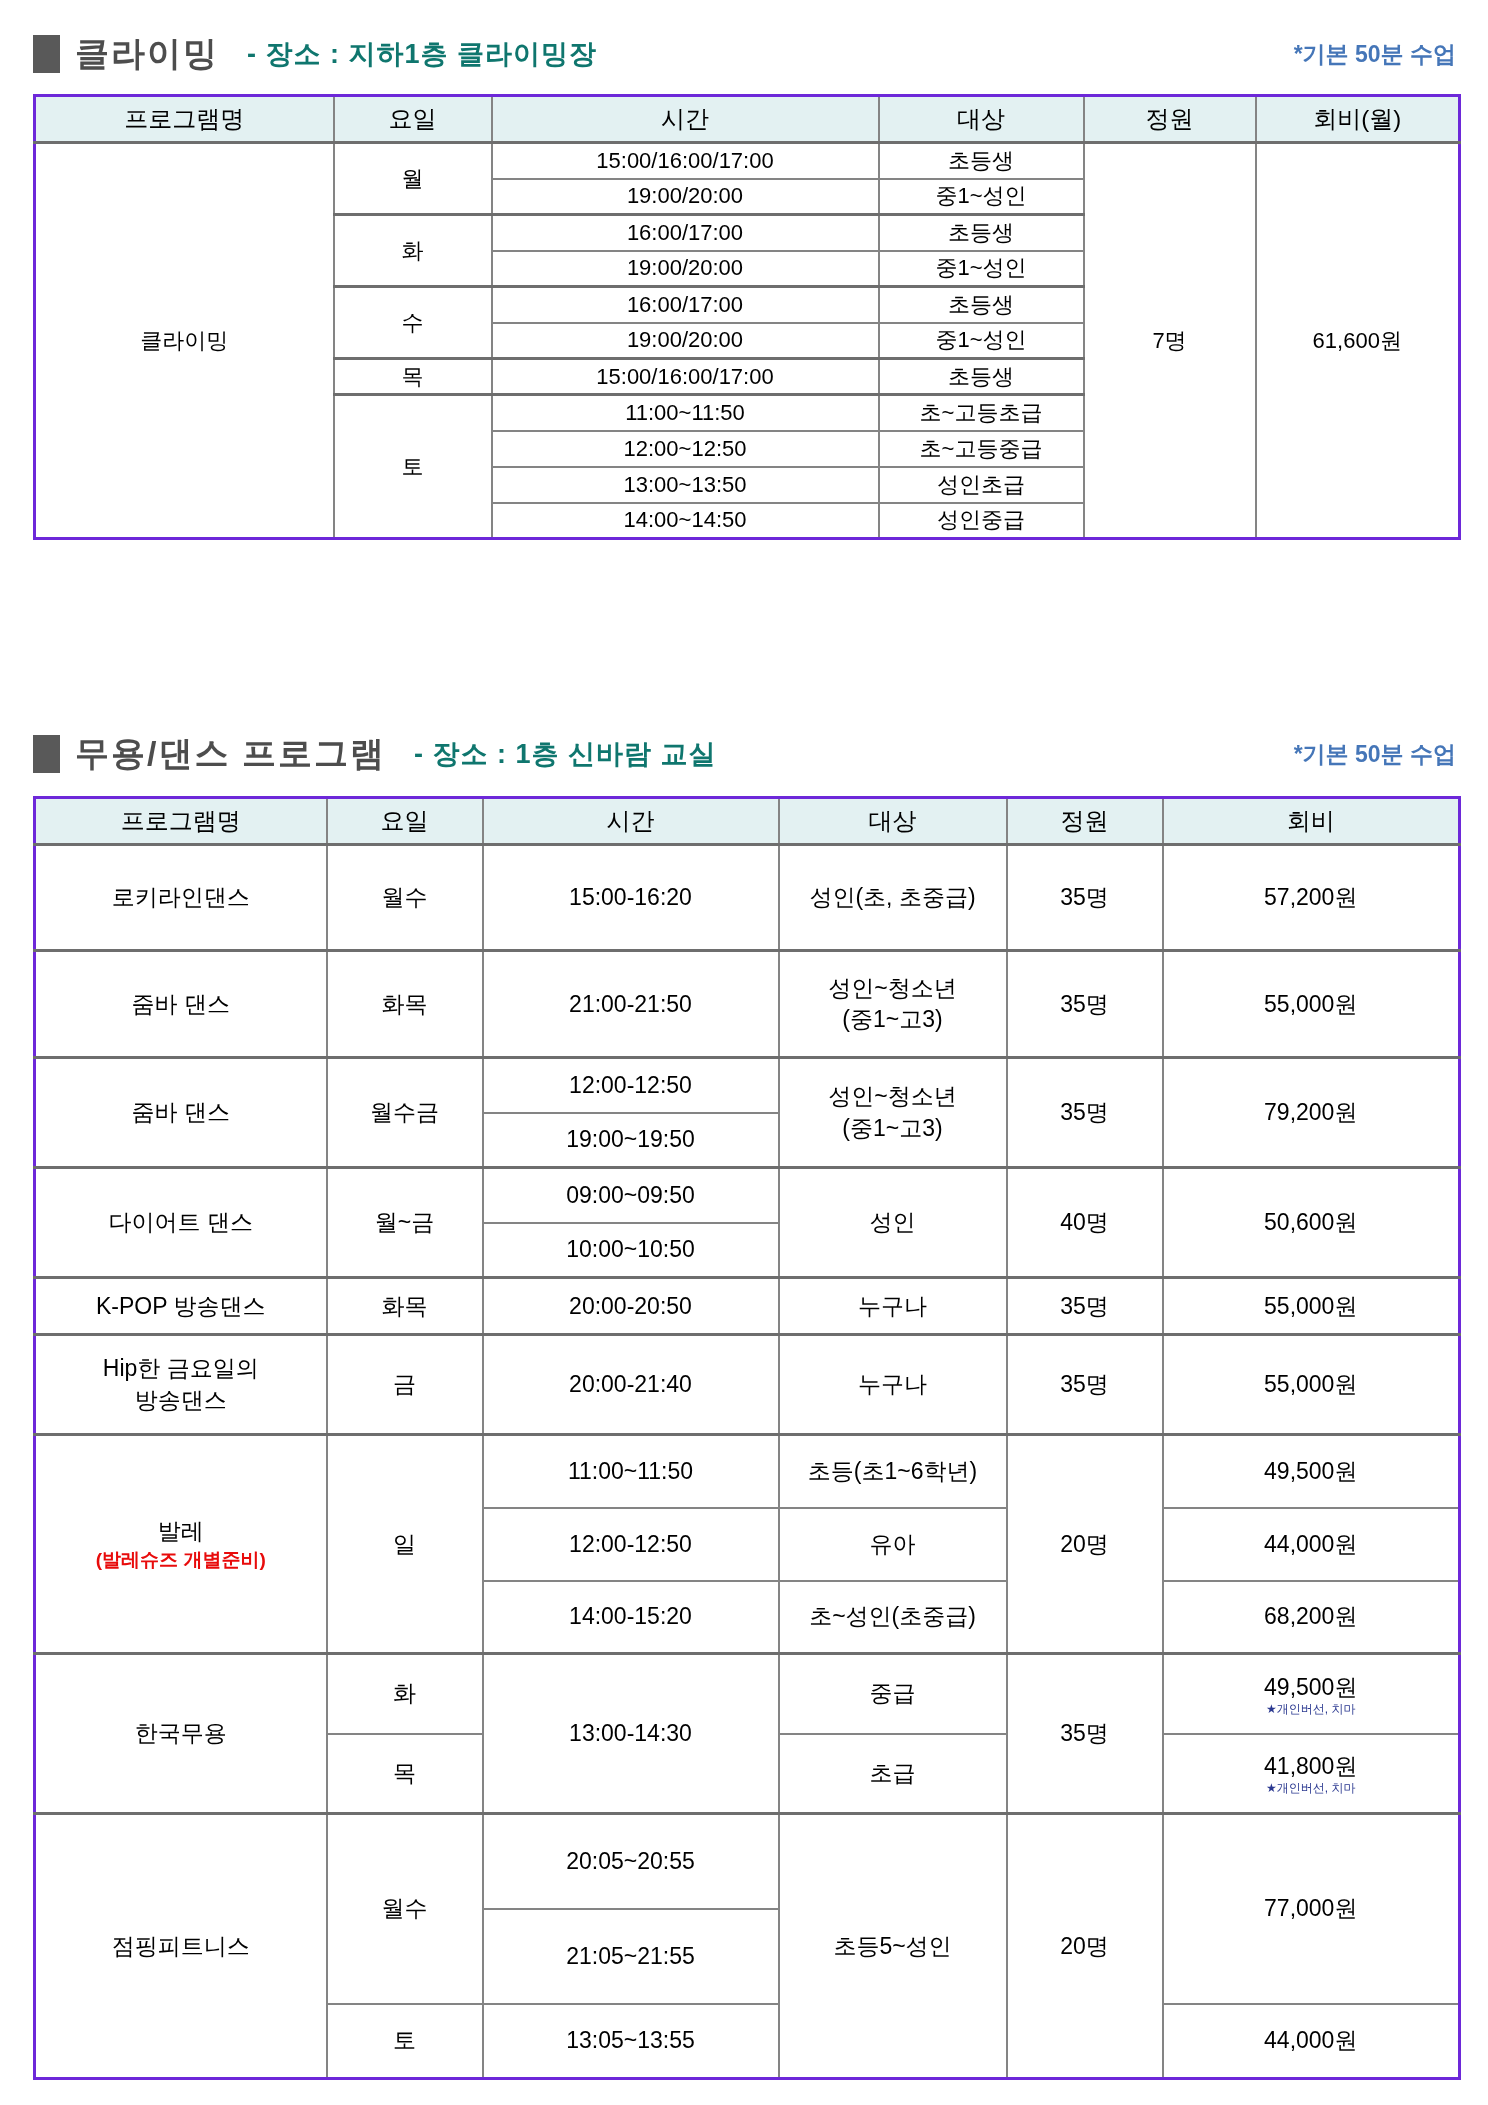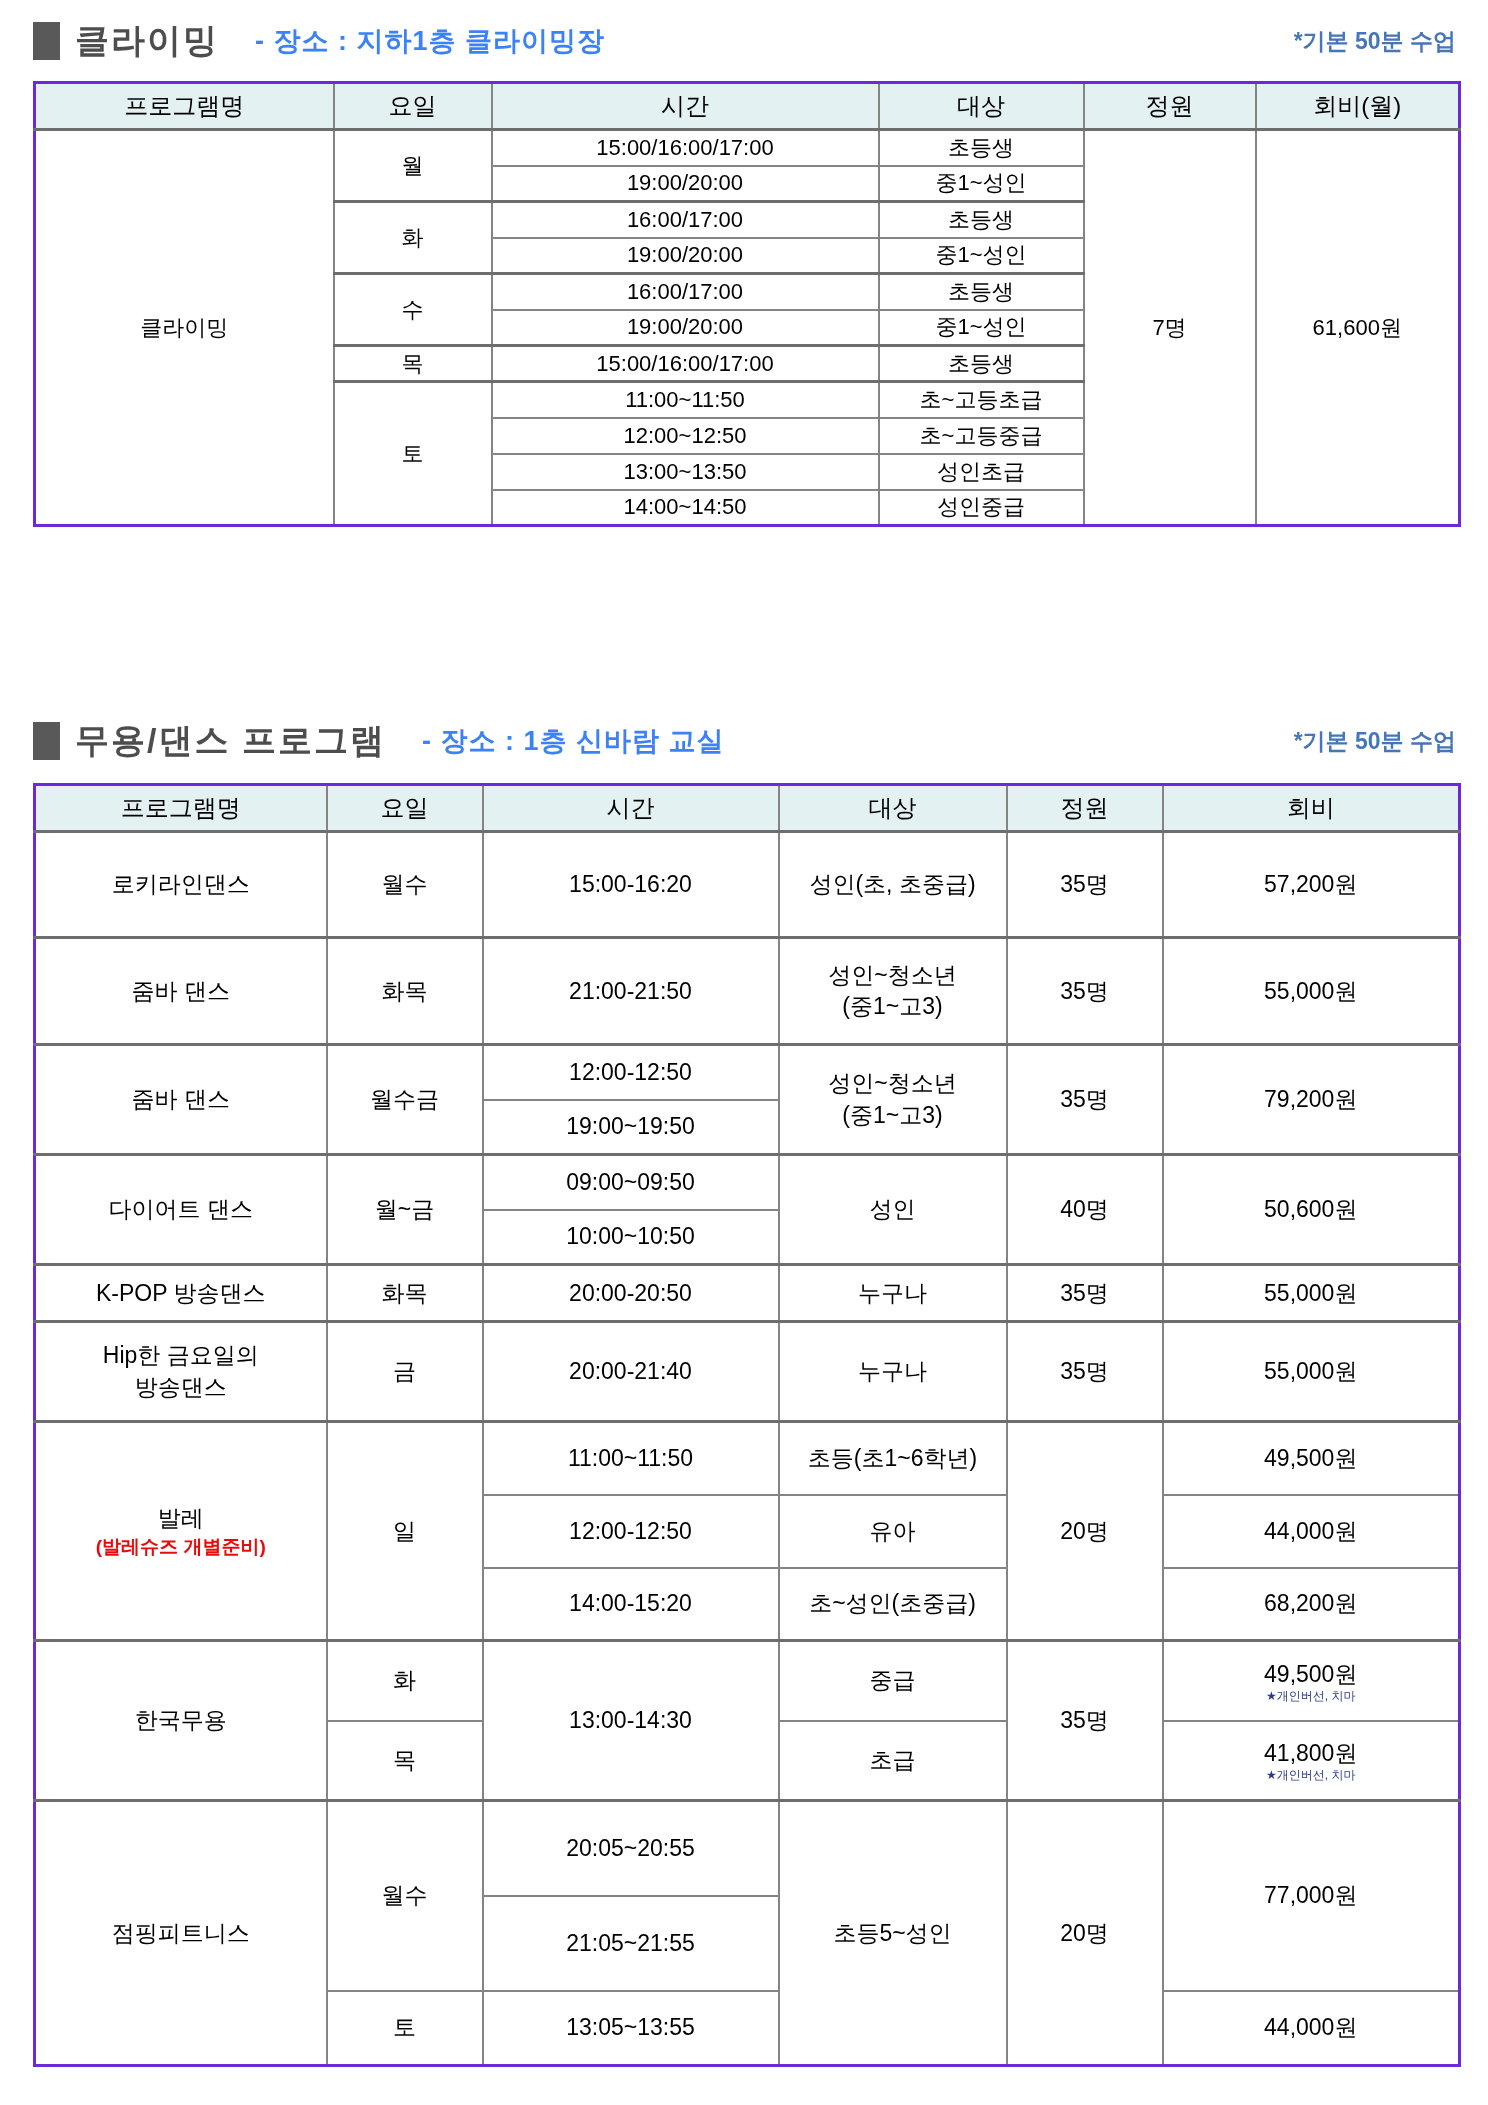--- a/index.html
+++ b/index.html
@@ -1,23 +1,23 @@
 <!DOCTYPE html>
 <html><head>
 <meta charset="utf-8">
 <style>
   html,body { margin:0; padding:0; background:#ffffff; }
   body { font-family:"Liberation Sans","DejaVu Sans",sans-serif; color:#000; }
-  .page { width:1488px; height:2105px; box-sizing:border-box; padding:15px 30px 0 33px; overflow:hidden; }
+  .page { width:1488px; height:2105px; box-sizing:border-box; padding:28px 30px 0 33px; overflow:hidden; }
 
   
   .sec-head { display:flex; align-items:center; height:52px; }
   .sec-head .bullet { flex:0 0 auto; width:27px; height:38px; background:#595959; margin-right:15px; }
   .sec-title { font-size:34px; font-weight:bold; color:#4d4d4d; letter-spacing:2px; }
-  .sec-loc { font-size:27px; font-weight:bold; color:#3b82f6; margin-left:36px; letter-spacing:1px; }
+  .sec-loc { font-size:27px; font-weight:bold; color:#0f766e; margin-left:28px; letter-spacing:1px; }
   .sec-note { margin-left:auto; font-size:23px; font-weight:bold; color:#4576b8; padding-right:2px; }
   .head1 { margin-bottom:14px; }
   .head2 { margin-top:188px; margin-bottom:16px;text-align:center; }
 
   
   table { border-collapse:collapse; table-layout:fixed; width:1425px; border:3px solid #6d28d9; }
   th, td { border:2px solid #848484; text-align:center; vertical-align:middle; padding:0 4px; overflow:hidden; }
   th { background:#e3f1f2; font-weight:normal; font-size:24px; height:44px; border-bottom:3px solid #6e6e6e; }
   td { font-size:23px; background:#ffffff; }
   tr.grp > td { border-top:3px solid #6e6e6e; }

